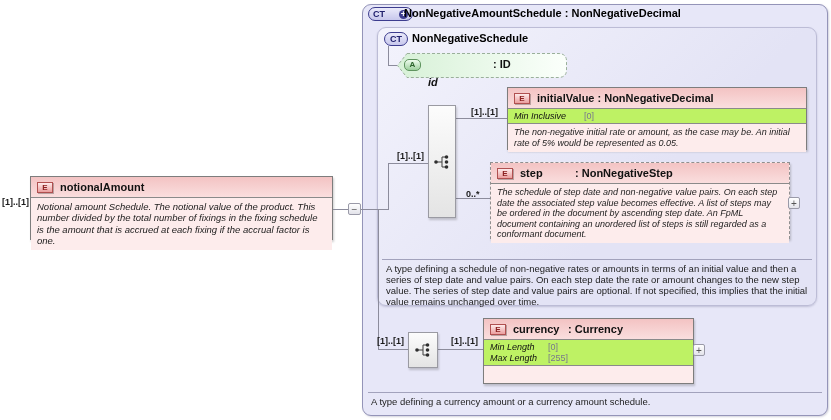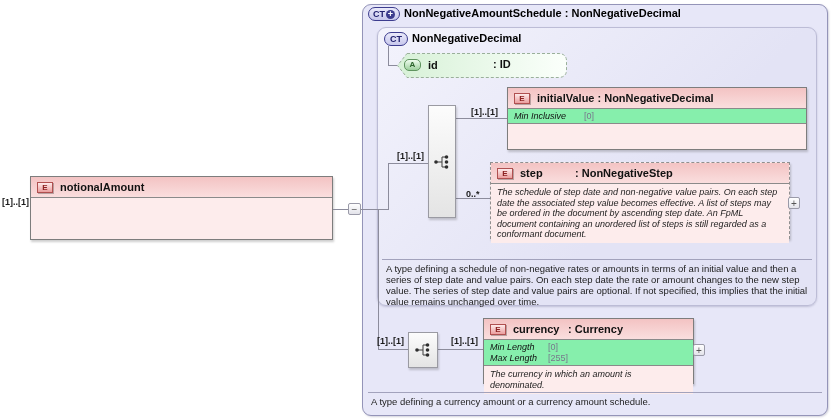--- a/index.html
+++ b/index.html
@@ -23,21 +23,21 @@
     background:#e7e7f8;border:1px solid #9494b8;
     box-shadow:1px 1px 2px rgba(80,80,120,0.25);
   }
   #inner-box{
     left:377px;top:27px;width:440px;height:279px;
     background:linear-gradient(135deg,#f3f3fc 0%,#e3e3f5 60%);
     border:1px solid #bcbcd6;
     box-shadow:0 1px 2px rgba(80,80,120,0.25);
   }
   .ct-badge{
-    position:absolute;display:flex;align-items:center;gap:1px;height:14px;box-sizing:border-box;
+    position:absolute;display:flex;align-items:center;gap:14px;height:14px;box-sizing:border-box;
     border:1px solid #3c3c8e;border-radius:7px;padding:0 4px;
     background:linear-gradient(180deg,#eaeafa,#c7c7ec);
     color:#21216e;font-size:9px;font-weight:bold;line-height:12px;
   }
   .ct-plus{
     display:inline-block;width:9px;height:9px;border-radius:50%;background:#3c3c8e;color:#fff;
     font-size:9px;font-weight:bold;line-height:9px;text-align:center;
   }
   .ct-title{position:absolute;font-size:11px;font-weight:bold;color:#000;white-space:nowrap;}
   .box-doc{
@@ -55,21 +55,21 @@
     background:linear-gradient(180deg,#f3c3c3,#fadede);border-bottom:1px solid #8a8a8a;
   }
   .ebadge{
     flex:0 0 auto;width:16px;height:11px;box-sizing:border-box;border:1px solid #b05050;
     background:linear-gradient(180deg,#fdeaea,#eb9e9e);color:#8b2020;
     font-size:8px;font-weight:bold;line-height:9px;text-align:center;
     box-shadow:1px 1px 0 rgba(0,0,0,0.25);
   }
   .ename{font-size:11px;font-weight:bold;min-width:52px;white-space:nowrap;}
   .etype{font-size:11px;font-weight:bold;white-space:nowrap;}
-  .efacets{padding:2px 6px 1px 6px;border-bottom:1px solid #8a8a8a;background:#86efac;}
+  .efacets{padding:2px 6px 1px 6px;border-bottom:1px solid #8a8a8a;background:#bef264;}
   .facet-row{display:flex;font-size:9px;font-style:italic;line-height:11px;color:#111;}
   .fname-wide{min-width:70px;}
   .fname-narrow{min-width:58px;font-style:italic;}
   .fval{color:#78788c;font-style:normal;}
   .edoc{padding:3px 6px;font-size:9px;font-style:italic;color:#1c1c1c;line-height:1.2;background:#fdecec;}
   
   #box-notional{left:30px;top:176px;width:303px;height:64px;}
   #box-notional .edoc{font-size:9.5px;}
   
   .seqbox{
@@ -82,49 +82,50 @@
   #seq-bottom{left:408px;top:332px;width:30px;height:36px;}
   
   #id-attr{position:absolute;left:397px;top:53px;width:170px;height:25px;cursor:pointer;}
   #id-attr svg{position:absolute;left:0;top:0;}
   .abadge{
     position:absolute;left:7px;top:6px;width:17px;height:12px;box-sizing:border-box;
     border:1px solid #5f945f;border-radius:5px;
     background:linear-gradient(180deg,#effcef,#9dcf9d);color:#2c642c;
     font-size:8px;font-weight:bold;line-height:10px;text-align:center;
   }
-  #id-attr .ename{position:absolute;left:31px;top:6px;}
+  #id-attr .ename{position:absolute;left:31px;top:23px;font-style:italic;}
   #id-attr .etype{position:absolute;left:96px;top:5px;}
 </style>
 </head>
 <body>
 
 <div id="canvas">
 
   <span class="card" style="left:2px;top:197px;">[1]..[1]</span>
 
   <div class="ebox" id="box-notional">
     <div class="ehdr">
       <span class="ebadge">E</span>
       <span class="ename">notionalAmount</span>
     </div>
+    <div class="edoc">Notional amount Schedule. The notional value of the product. This number divided by the total number of fixings in the fixing schedule is the amount that is accrued at each fixing if the accrual factor is one.</div>
   </div>
 
   <div class="ctbox" id="outer-box"></div>
   <div class="ct-badge" style="left:368px;top:7px;">
     <span>CT</span>
       <span class="ct-plus">+</span>
   </div>
   <span class="ct-title" style="left:404px;top:7px;">NonNegativeAmountSchedule : NonNegativeDecimal</span>
 
   <div class="ctbox" id="inner-box"></div>
   <div class="ct-badge" style="left:384px;top:32px;padding:0 5px;">
     <span>CT</span>
   </div>
-  <span class="ct-title" style="left:412px;top:32px;">NonNegativeDecimal</span>
+  <span class="ct-title" style="left:412px;top:32px;">NonNegativeSchedule</span>
 
   <div class="hline" style="left:333px;top:209px;width:55px;"></div>
   <div class="vline" style="left:388px;top:163px;height:47px;"></div>
   <div class="hline" style="left:388px;top:163px;width:40px;"></div>
   <div class="vline" style="left:378px;top:209px;height:141px;"></div>
   <div class="hline" style="left:378px;top:349px;width:30px;"></div>
   <div class="hline" style="left:456px;top:118px;width:51px;"></div>
   <div class="hline" style="left:456px;top:198px;width:34px;"></div>
   <div class="hline" style="left:438px;top:349px;width:45px;"></div>
   <div class="vline" style="left:388px;top:46px;height:20px;"></div>
@@ -167,20 +168,21 @@
       <span class="ebadge">E</span>
       <span class="ename">initialValue</span>
       <span class="etype" style="margin-left:-4px;">: NonNegativeDecimal</span>
     </div>
     <div class="efacets">
       <div class="facet-row">
         <span class="fname-wide">Min Inclusive</span>
         <span class="fval">[0]</span>
       </div>
     </div>
+    <div class="edoc">The non-negative initial rate or amount, as the case may be. An initial rate of 5% would be represented as 0.05.</div>
   </div>
 
   <span class="card" style="left:466px;top:189px;">0..*</span>
   <div class="ebox dashed" style="left:490px;top:162px;width:300px;height:77px;">
     <div class="ehdr">
       <span class="ebadge">E</span>
       <span class="ename">step</span>
       <span class="etype" style="margin-left:-4px;">: NonNegativeStep</span>
     </div>
     <div class="edoc" style="line-height:1.18;">The schedule of step date and non-negative value pairs. On each step date the associated step value becomes effective. A list of steps may be ordered in the document by ascending step date. An FpML document containing an unordered list of steps is still regarded as a conformant document.</div>
@@ -214,20 +216,19 @@
     <div class="efacets">
       <div class="facet-row">
         <span class="fname-narrow">Min Length</span>
         <span class="fval">[0]</span>
       </div>
       <div class="facet-row">
         <span class="fname-narrow">Max Length</span>
         <span class="fval">[255]</span>
       </div>
     </div>
-    <div class="edoc">The currency in which an amount is denominated.</div>
   </div>
   <button class="pm" style="left:693px;top:344px;width:12px;">+</button>
 
   <div class="sepline" style="left:368px;top:392px;width:454px;"></div>
   <div class="box-doc" style="left:371px;top:396px;width:450px;">A type defining a currency amount or a currency amount schedule.</div>
 
 </div>
 
 </body></html>

